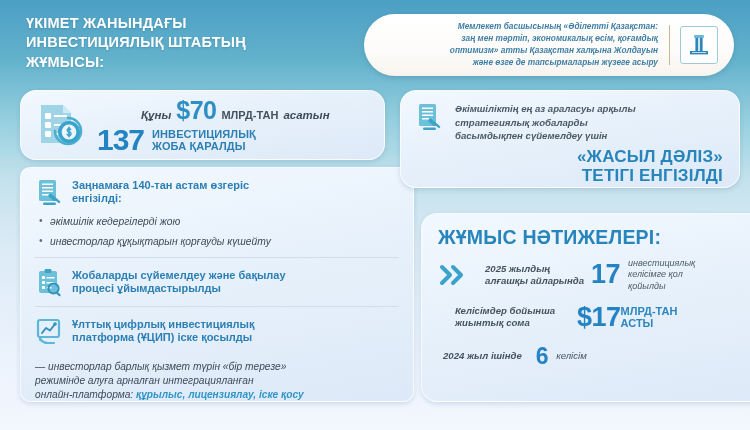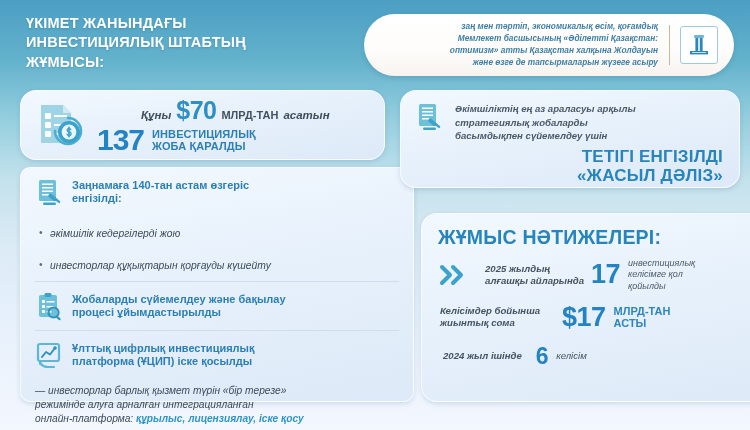--- a/index.html
+++ b/index.html
@@ -112,21 +112,21 @@
   }
 
   
   .block { padding: 10px 16px 8px 14px; }
   .block-head { display: flex; gap: 9px; align-items: flex-start; }
   .block-title {
     font-size: 11px; font-weight: bold; color: #2b7fb5; line-height: 1.2; padding-top: 1px;
   }
   .bullets { list-style: none; margin: 6px 0 0 4px; }
   .bullets li {
-    position: relative; padding-left: 11px; margin-top: 19px;
+    position: relative; padding-left: 11px; margin-top: 7px;
     font-size: 10.3px; font-style: italic; color: #3c4b57; line-height: 1.3;
   }
   .bullets li::before {
     content: "•"; position: absolute; left: 0; top: -1px; color: #5c6b77; font-size: 10px;
   }
   .divider { height: 1px; background: #cfdded; margin: 0 14px; }
   .block-note {
     margin-top: 13px;
     font-size: 10.2px; font-style: italic; color: #3c4b57; line-height: 1.36;
   }
@@ -171,22 +171,22 @@
 <div id="poster">
 
   <div class="page-title">
     <div>ҮКІМЕТ ЖАНЫНДАҒЫ</div>
     <div>ИНВЕСТИЦИЯЛЫҚ ШТАБТЫҢ</div>
     <div>ЖҰМЫСЫ:</div>
   </div>
 
   <div class="header-banner">
     <div class="banner-text">
+      <div>Мемлекет басшысының «Әділетті Қазақстан:</div>
       <div>заң мен тәртіп, экономикалық өсім, қоғамдық</div>
-      <div>Мемлекет басшысының «Әділетті Қазақстан:</div>
       <div>оптимизм» атты Қазақстан халқына Жолдауын</div>
       <div>және өзге де тапсырмаларын жүзеге асыру</div>
     </div>
     <div class="banner-sep"></div>
     <div class="emblem">
       <svg width="24" height="26" viewBox="0 0 24 26">
         <rect x="7" y="3" width="10" height="3" rx="1" fill="#6fb6d6"></rect>
         <rect x="8.4" y="6" width="2.6" height="13" fill="#2e86b8"></rect>
         <rect x="13" y="6" width="2.6" height="13" fill="#2e86b8"></rect>
         <rect x="11.2" y="6" width="1.6" height="13" fill="#bfe0ee"></rect>
@@ -323,22 +323,22 @@
         <rect x="13" y="18" width="9" height="4" rx="1.6" fill="#3fa3c8" transform="rotate(38 17 20)"></rect>
         <rect x="19" y="22" width="7" height="2.4" rx="1.2" fill="#3fa3c8" transform="rotate(38 22 23)"></rect>
       </svg>
       <div class="green-sub">
         <span>Әкімшіліктің ең аз араласуы арқылы</span><br>
         <span>стратегиялық жобаларды</span><br>
         <span>басымдықпен сүйемелдеу үшін</span>
       </div>
     </div>
     <div class="green-big">
+      <div>«ЖАСЫЛ ДӘЛІЗ»</div>
       <div>ТЕТІГІ ЕНГІЗІЛДІ</div>
-      <div>«ЖАСЫЛ ДӘЛІЗ»</div>
     </div>
   </div>
 
   <div class="card" id="card-results">
     <div class="results-title">ЖҰМЫС НӘТИЖЕЛЕРІ:</div>
 
     <div class="res-row">
       <svg width="30" height="26" viewBox="0 0 30 26" style="flex-shrink:0;">
         <polyline points="4,5 12,13 4,21" fill="none" stroke="#3ba3cb" stroke-width="4" stroke-linecap="round" stroke-linejoin="round"></polyline>
         <polyline points="15,5 23,13 15,21" fill="none" stroke="#3ba3cb" stroke-width="4" stroke-linecap="round" stroke-linejoin="round"></polyline>
@@ -349,25 +349,25 @@
       </div>
       <div class="res-num" style="margin:0 8px 0 4px;">17</div>
       <div class="res-unit">
         <span>инвестициялық</span><br>
         <span>келісімге қол</span><br>
         <span>қойылды</span>
       </div>
     </div>
 
     <div class="res-row" style="padding-top:12px;">
-      <div class="res-lbl" style="width:118px; margin-left:2px;">
+      <div class="res-lbl" style="width:118px; margin-left:17px;">
         <span>Келісімдер бойынша</span><br>
         <span>жиынтық сома</span>
       </div>
-      <div class="res-num" style="margin:0 8px 0 4px;">$17</div>
+      <div class="res-num" style="margin:0 0 0 4px;">$17</div>
       <div class="res-unit-b">
         <span>МЛРД-ТАН</span><br>
         <span>АСТЫ</span>
       </div>
     </div>
 
     <div class="res-row" style="padding-top:14px;">
       <div class="res-lbl" style="margin-left:5px;">2024 жыл ішінде</div>
       <div class="res-num" style="margin:0 8px 0 14px; font-size:23px;">6</div>
       <div class="res-lbl" style="font-weight:normal;">келісім</div>

